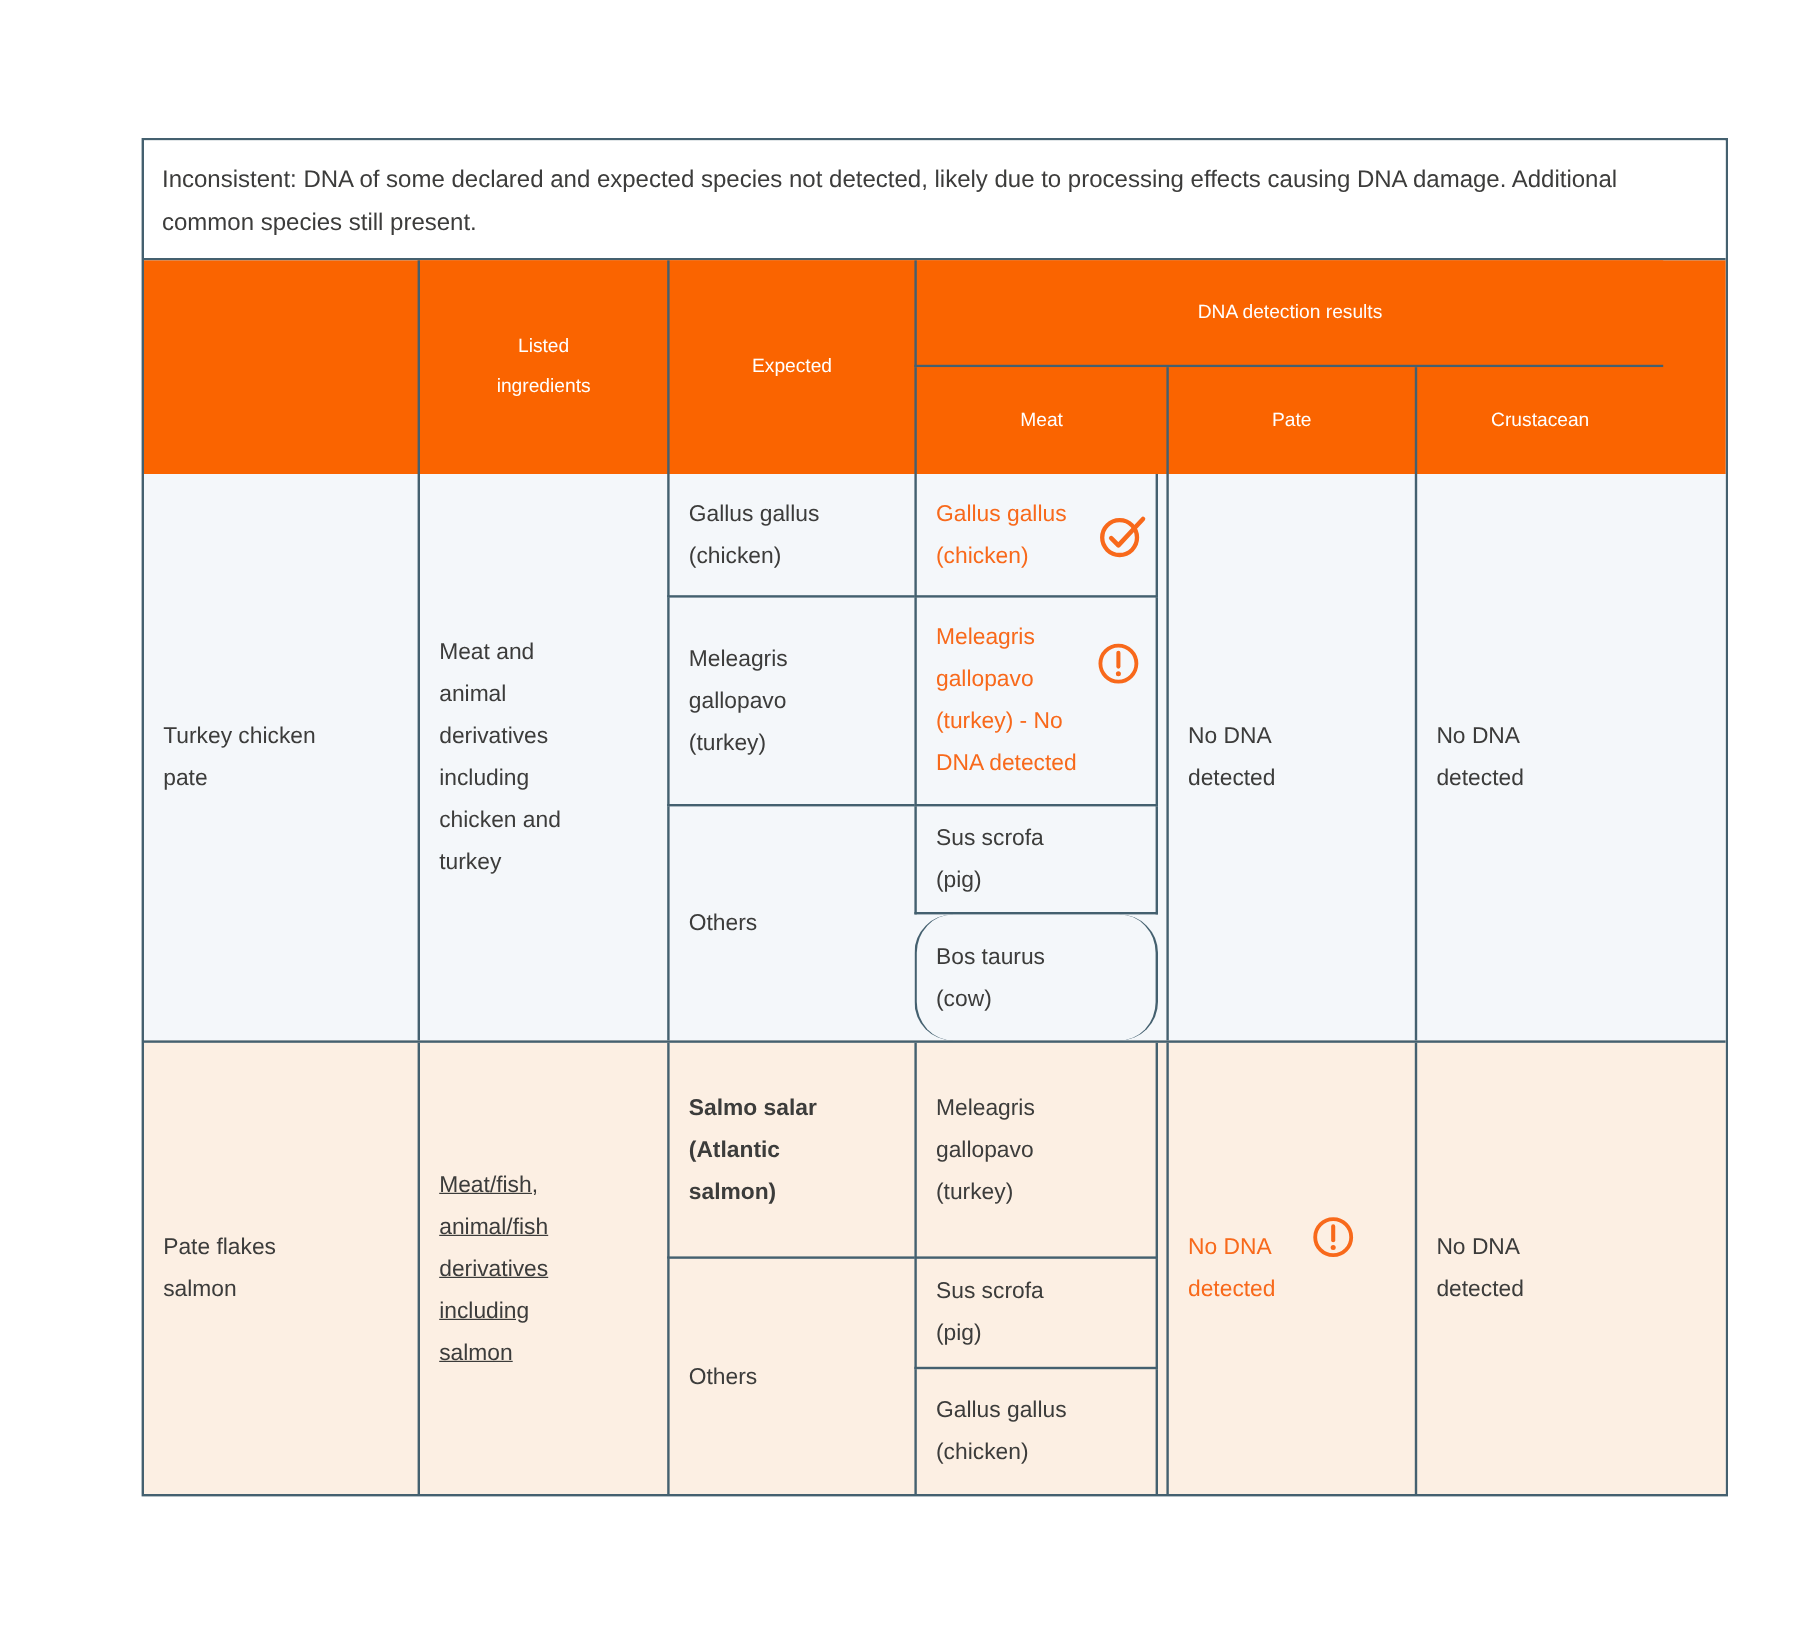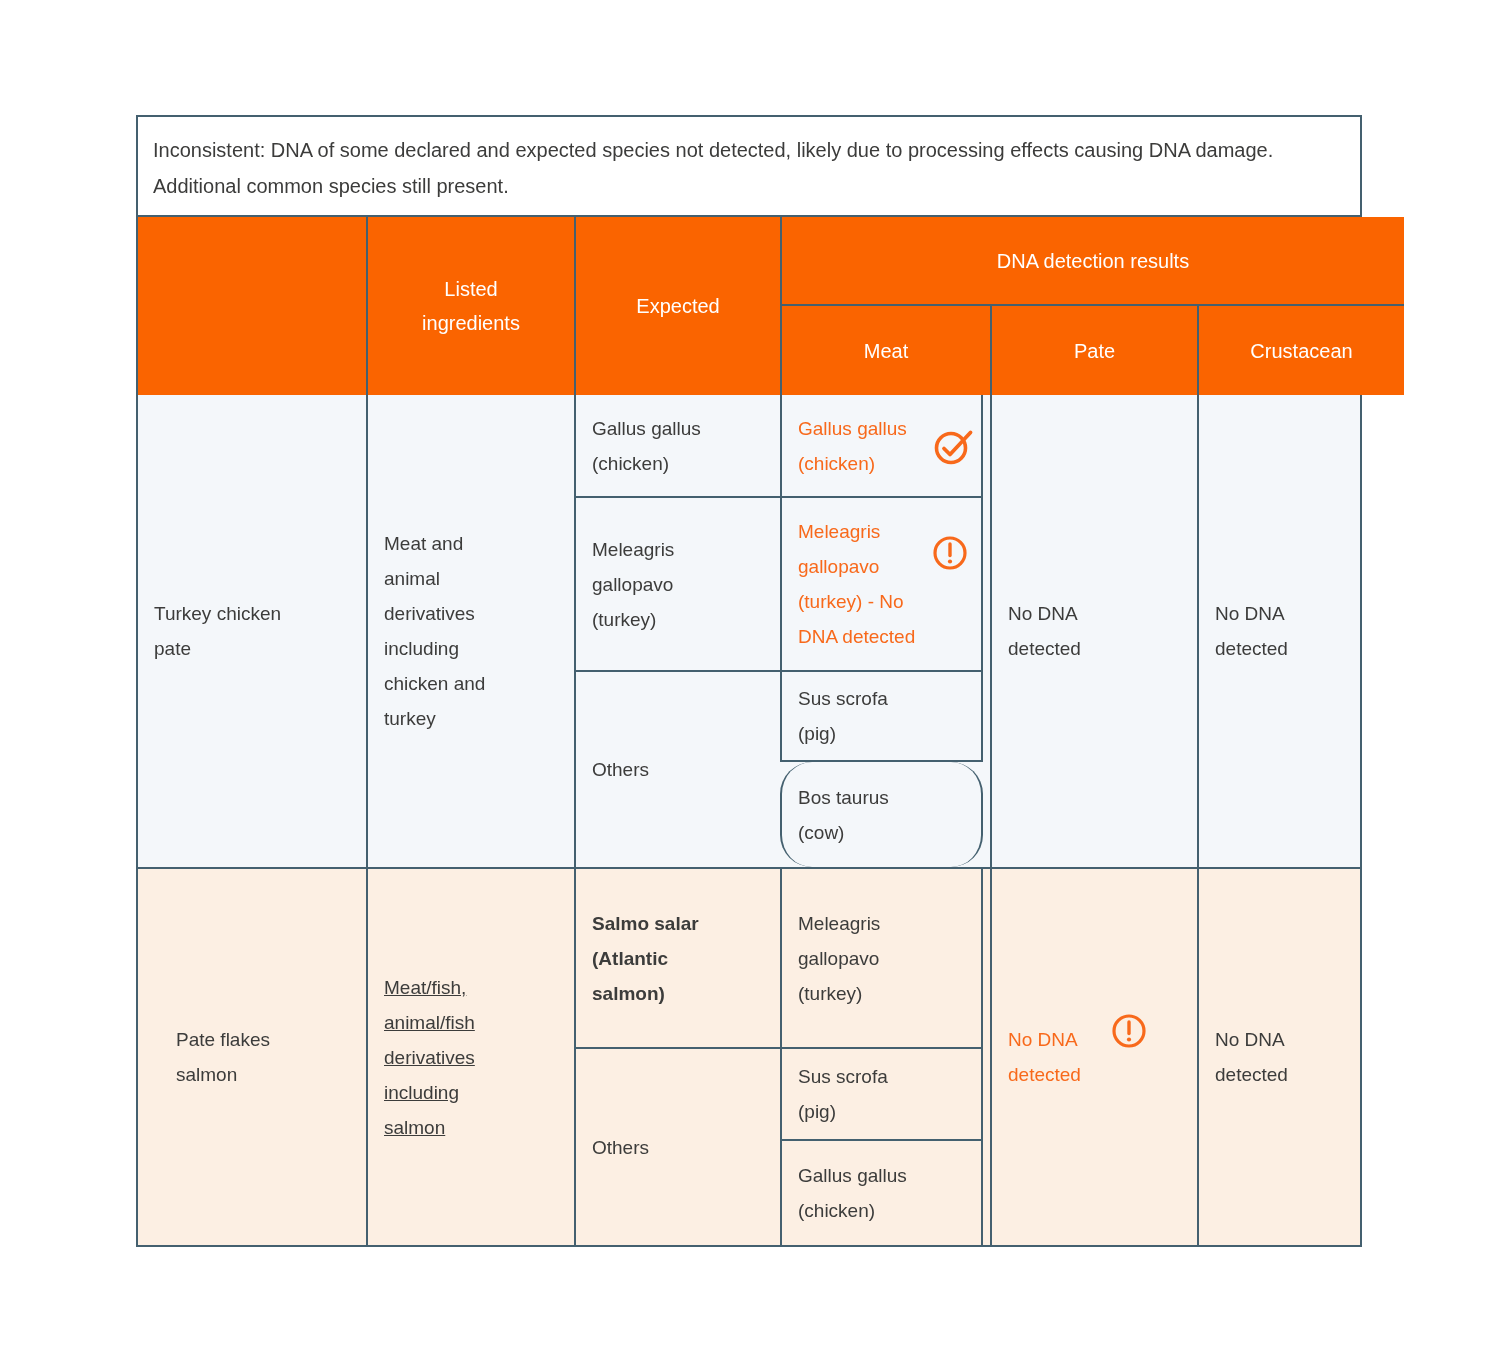--- a/index.html
+++ b/index.html
@@ -10,39 +10,39 @@
     --row1:#F4F7FA;
     --row2:#FCEFE3;
   }
   html,body{margin:0;padding:0;background:#fff;}
   .canvas{
     position:relative;width:1504px;height:1359px;background:#ffffff;
     font-family:"Liberation Sans","DejaVu Sans",sans-serif;color:var(--text);
     overflow:hidden;
   }
   .table-wrap{
-    position:absolute;left:136px;top:115px;width:1226px;
+    position:absolute;left:118px;top:115px;width:1322px;
     box-sizing:border-box;border:2px solid var(--border);background:#fff;
   }
   
   .note{
     box-sizing:border-box;height:100px;border-bottom:2px solid var(--border);
     padding:15px 70px 0 15px;font-size:20px;line-height:36px;color:var(--text);
     background:#fff;
   }
   
   .hdr{
     display:grid;
     grid-template-columns:228px 208px 206px 210px 207px 207px;
     grid-template-rows:89px 89px;
     background:var(--orange);
   }
   .hcell{
     box-sizing:border-box;display:flex;align-items:center;justify-content:center;
-    background:var(--orange);color:#fff;font-size:20px;line-height:34px;text-align:center;
+    background:var(--orange);color:#fff;font-size:16px;line-height:34px;text-align:center;
   }
   .h-prod{grid-area:1/1/3/2;}
   .h-ingr{grid-area:1/2/3/3;border-left:2px solid var(--border);}
   .h-exp {grid-area:1/3/3/4;border-left:2px solid var(--border);}
   .h-dna {grid-area:1/4/2/7;border-left:2px solid var(--border);border-bottom:2px solid var(--border);}
   .h-meat{grid-area:2/4/3/5;border-left:2px solid var(--border);}
   .h-fish{grid-area:2/5/3/6;border-left:2px solid var(--border);}
   .h-crus{grid-area:2/6/3/7;border-left:2px solid var(--border);}
   .hlabel{display:block;}
   .h-prod .hlabel,.h-ingr .hlabel{max-width:120px;}
@@ -68,21 +68,21 @@
   .r1-e1{grid-area:1/3/2/4;}
   .r1-e2{grid-area:2/3/3/4;}
   .r1-e3{grid-area:3/3/5/4;}
   .r1-m1{grid-area:1/4/2/5;}
   .r1-m2{grid-area:2/4/3/5;}
   .r1-m3{grid-area:3/4/4/5;}
   .r1-m4{grid-area:4/4/5/5;border-radius:32px;}
   .r1-fish{grid-area:1/5/5/6;}
   .r1-crus{grid-area:1/6/5/7;}
   
-  .r2-prod{grid-area:1/1/4/2;margin-left:22px;}
+  .r2-prod{grid-area:1/1/4/2;}
   .r2-ingr{grid-area:1/2/4/3;text-decoration:underline;}
   .r2-e1{grid-area:1/3/2/4;font-weight:bold;}
   .r2-e2{grid-area:2/3/4/4;}
   .r2-m1{grid-area:1/4/2/5;}
   .r2-m2{grid-area:2/4/3/5;}
   .r2-m3{grid-area:3/4/4/5;}
   .r2-fish{grid-area:1/5/4/6;}
   .r2-crus{grid-area:1/6/4/7;}
   
   .w100{max-width:100px;display:inline-block;}

